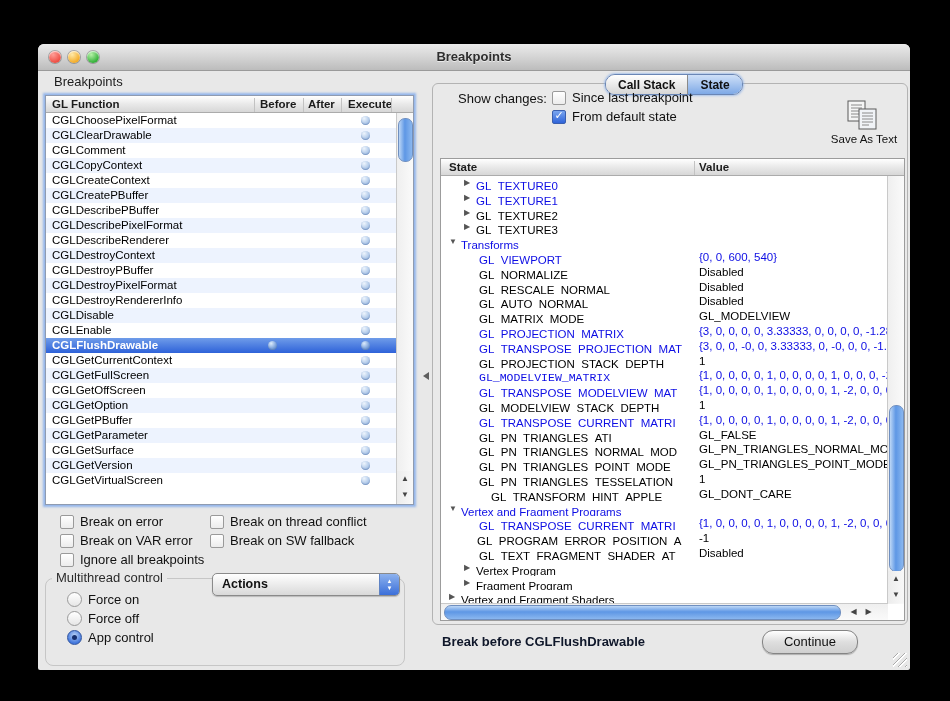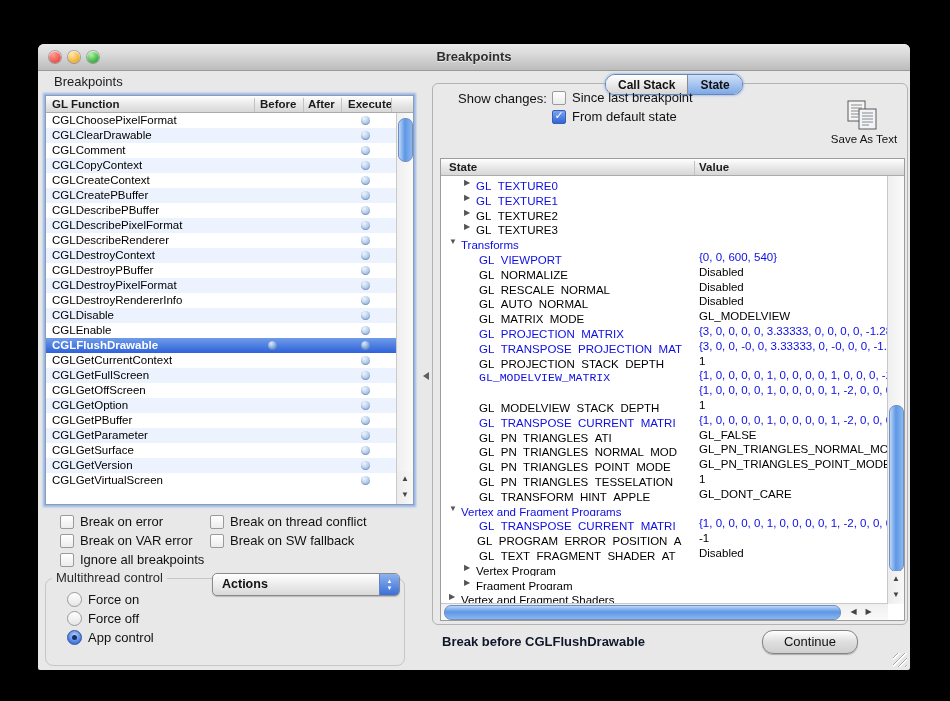--- a/index.html
+++ b/index.html
@@ -372,20 +372,21 @@
           </div>
           <div class="strow">
             <div class="scell name" style="padding-left: 38px;"><span class="sname">GL_PROJECTION_STACK_DEPTH</span></div>
             <div class="scell value">1</div>
           </div>
           <div class="strow">
             <div class="scell name" style="padding-left: 38px; font-family: Liberation Mono, monospace;"><span class="sname blue">GL_MODELVIEW_MATRIX</span></div>
             <div class="scell value blue">{1, 0, 0, 0, 0, 1, 0, 0, 0, 0, 1, 0, 0, 0, -2, 1</div>
           </div>
           <div class="strow">
+            <div class="scell name" style="padding-left: 38px;"><span class="sname blue">GL_TRANSPOSE_MODELVIEW_MAT</span></div>
             <div class="scell value blue">{1, 0, 0, 0, 0, 1, 0, 0, 0, 0, 1, -2, 0, 0, 0, 1</div>
           </div>
           <div class="strow">
             <div class="scell name" style="padding-left: 38px;"><span class="sname">GL_MODELVIEW_STACK_DEPTH</span></div>
             <div class="scell value">1</div>
           </div>
           <div class="strow">
             <div class="scell name" style="padding-left: 38px;"><span class="sname blue">GL_TRANSPOSE_CURRENT_MATRI</span></div>
             <div class="scell value blue">{1, 0, 0, 0, 0, 1, 0, 0, 0, 0, 1, -2, 0, 0, 0, 1</div>
           </div>
@@ -399,21 +400,21 @@
           </div>
           <div class="strow">
             <div class="scell name" style="padding-left: 38px;"><span class="sname">GL_PN_TRIANGLES_POINT_MODE_</span></div>
             <div class="scell value">GL_PN_TRIANGLES_POINT_MODE_CUBIC_A</div>
           </div>
           <div class="strow">
             <div class="scell name" style="padding-left: 38px;"><span class="sname">GL_PN_TRIANGLES_TESSELATION_</span></div>
             <div class="scell value">1</div>
           </div>
           <div class="strow">
-            <div class="scell name" style="padding-left: 38px;"><span class="sname">GL_TRANSFORM_HINT_APPLE</span></div>
+            <div class="scell name" style="padding-left: 50px;"><span class="sname">GL_TRANSFORM_HINT_APPLE</span></div>
             <div class="scell value">GL_DONT_CARE</div>
           </div>
           <div class="strow">
             <div class="scell name" style="padding-left: 8px;"><span class="tri">▼</span><span class="sname blue">Vertex and Fragment Programs</span></div>
             <div class="scell value blue"></div>
           </div>
           <div class="strow">
             <div class="scell name" style="padding-left: 38px;"><span class="sname blue">GL_TRANSPOSE_CURRENT_MATRI</span></div>
             <div class="scell value blue">{1, 0, 0, 0, 0, 1, 0, 0, 0, 0, 1, -2, 0, 0, 0, 1</div>
           </div>

